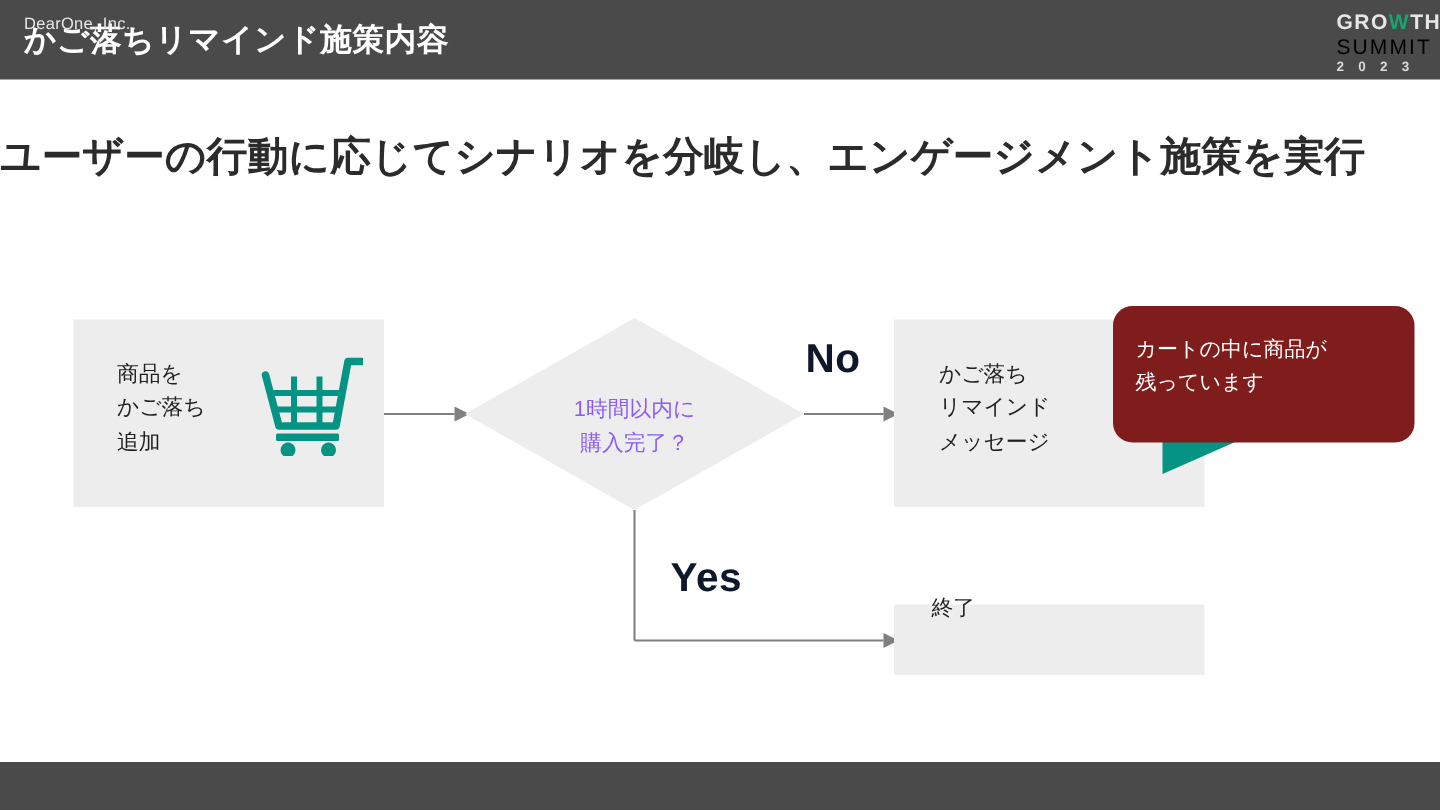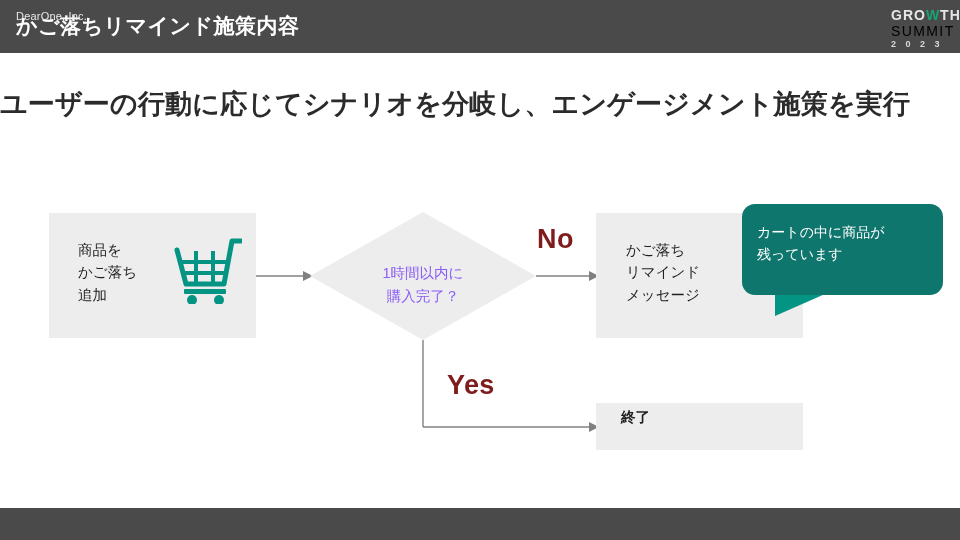--- a/index.html
+++ b/index.html
@@ -111,30 +111,30 @@
     text-align: center;
     font-size: 14.5px;
     color: #8b5cf6;
     line-height: 1.6;
     white-space: pre-line;
   }
   .branch-label {
     position: absolute;
     font-size: 27px;
     font-weight: bold;
-    color: #7f1d1d;
+    color: #0f172a;
     letter-spacing: 0.4px;
   }
 
   
   .bubble {
     position: absolute;
     left: 742px; top: 204px;
     width: 201px; height: 91px;
-    background: #0f766e;
+    background: #7f1d1d;
     border-radius: 13px;
   }
   .bubble-text {
     position: absolute;
     left: 15px; top: 17px;
     font-size: 14px;
     color: #ffffff;
     line-height: 1.6;
     white-space: pre-line;
   }
@@ -233,21 +233,21 @@
     <div class="branch-label" style="left:537px; top:224px;">No</div>
 
     <div class="branch-label" style="left:447px; top:370px;">Yes</div>
 
     <div class="box" style="left:596px; top:213px; width:207px; height:125px;"></div>
     <div class="box-text" style="left:626px; top:239px;">かご落ち
 リマインド
 メッセージ</div>
 
     <div class="box" style="left:596px; top:403px; width:207px; height:47px;"></div>
-    <div class="box-text" style="left:621px; top:406px;font-weight:bold;">終了</div>
+    <div class="box-text" style="left:621px; top:395px;">終了</div>
 
     <div class="bubble-tail"></div>
     <div class="bubble">
       <div class="bubble-text">カートの中に商品が
 残っています</div>
     </div>
 
   </div>
 
   <div class="footer-bar"></div>

